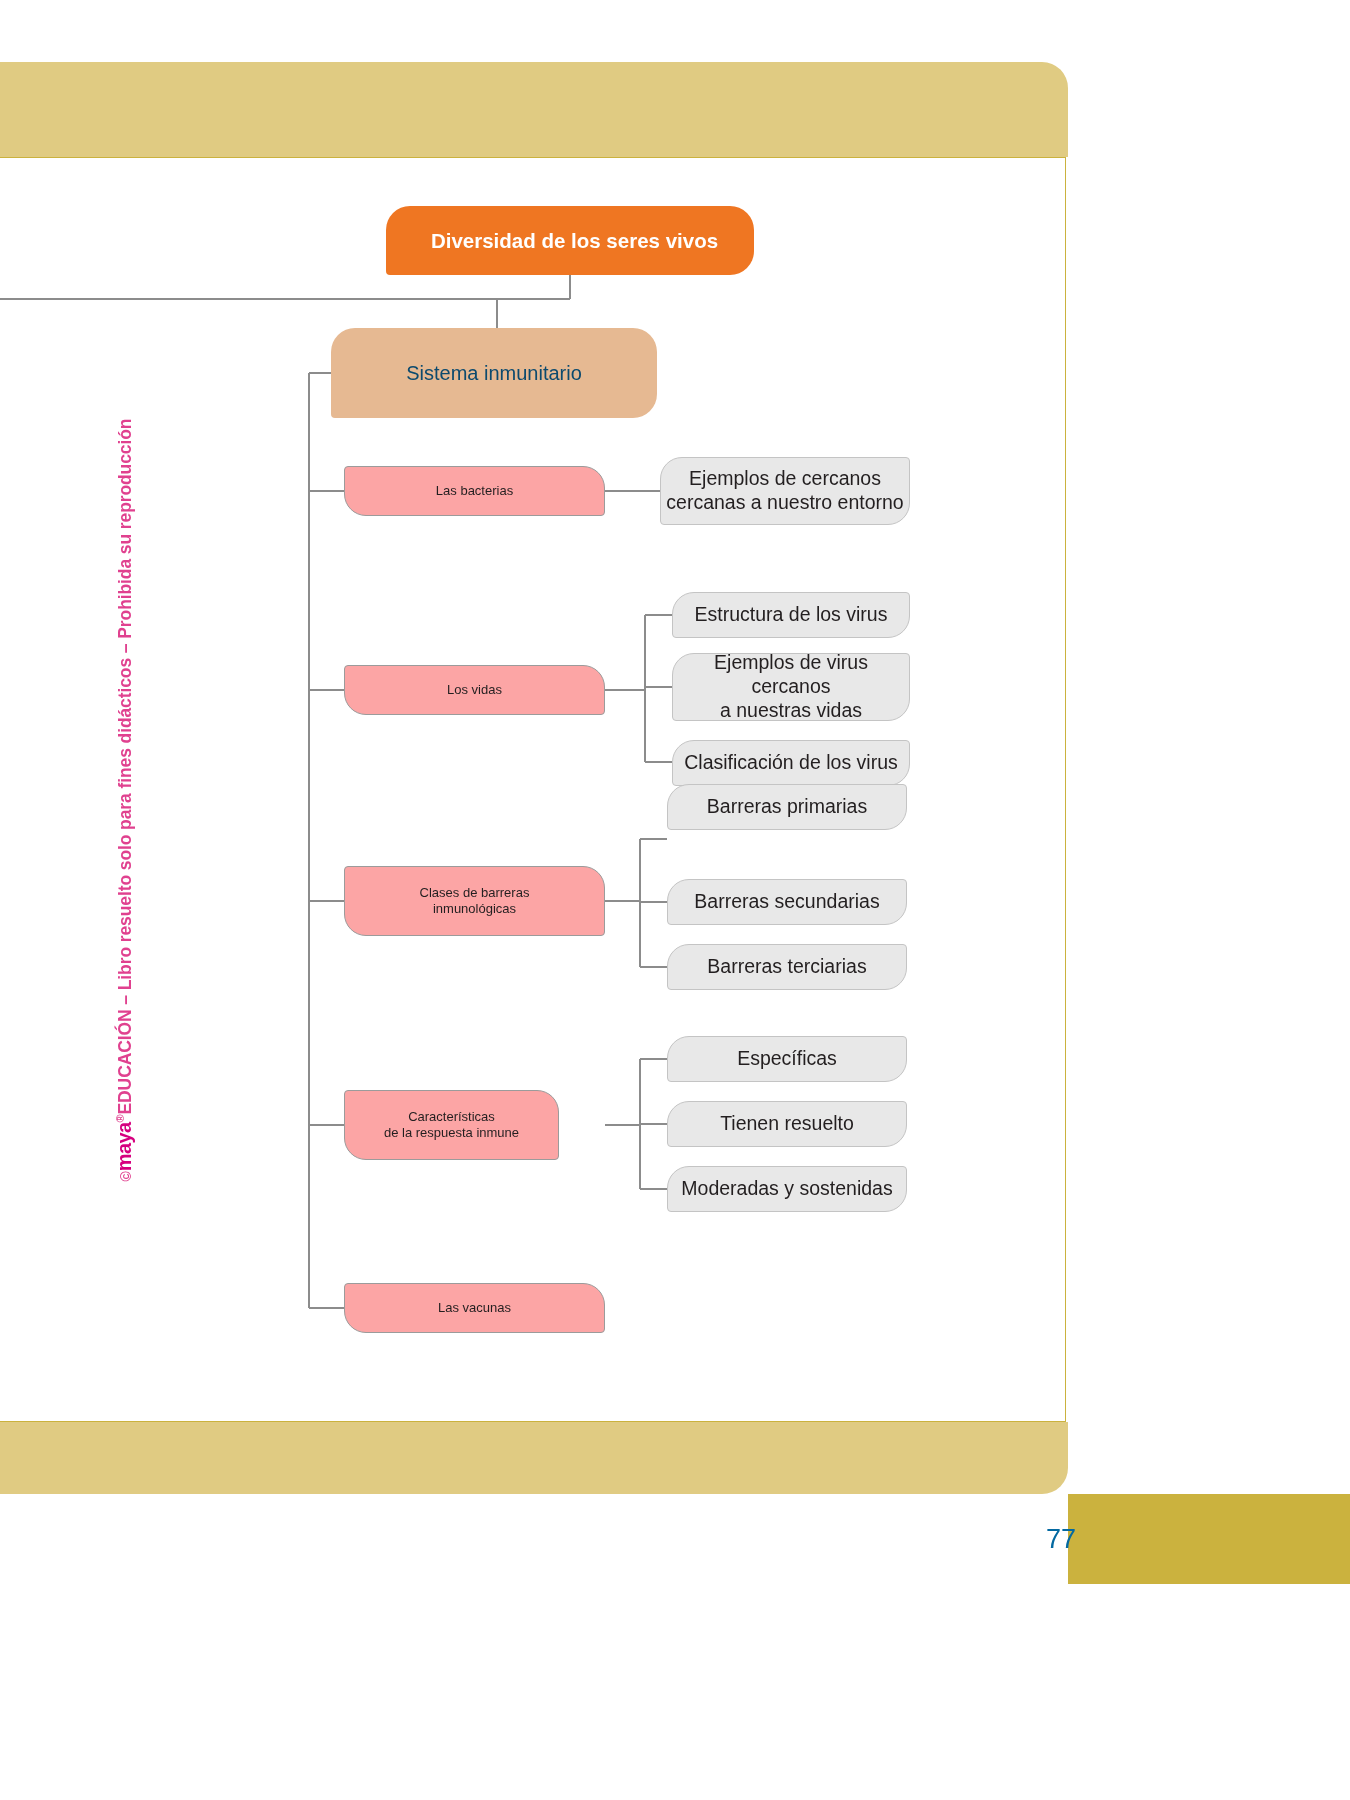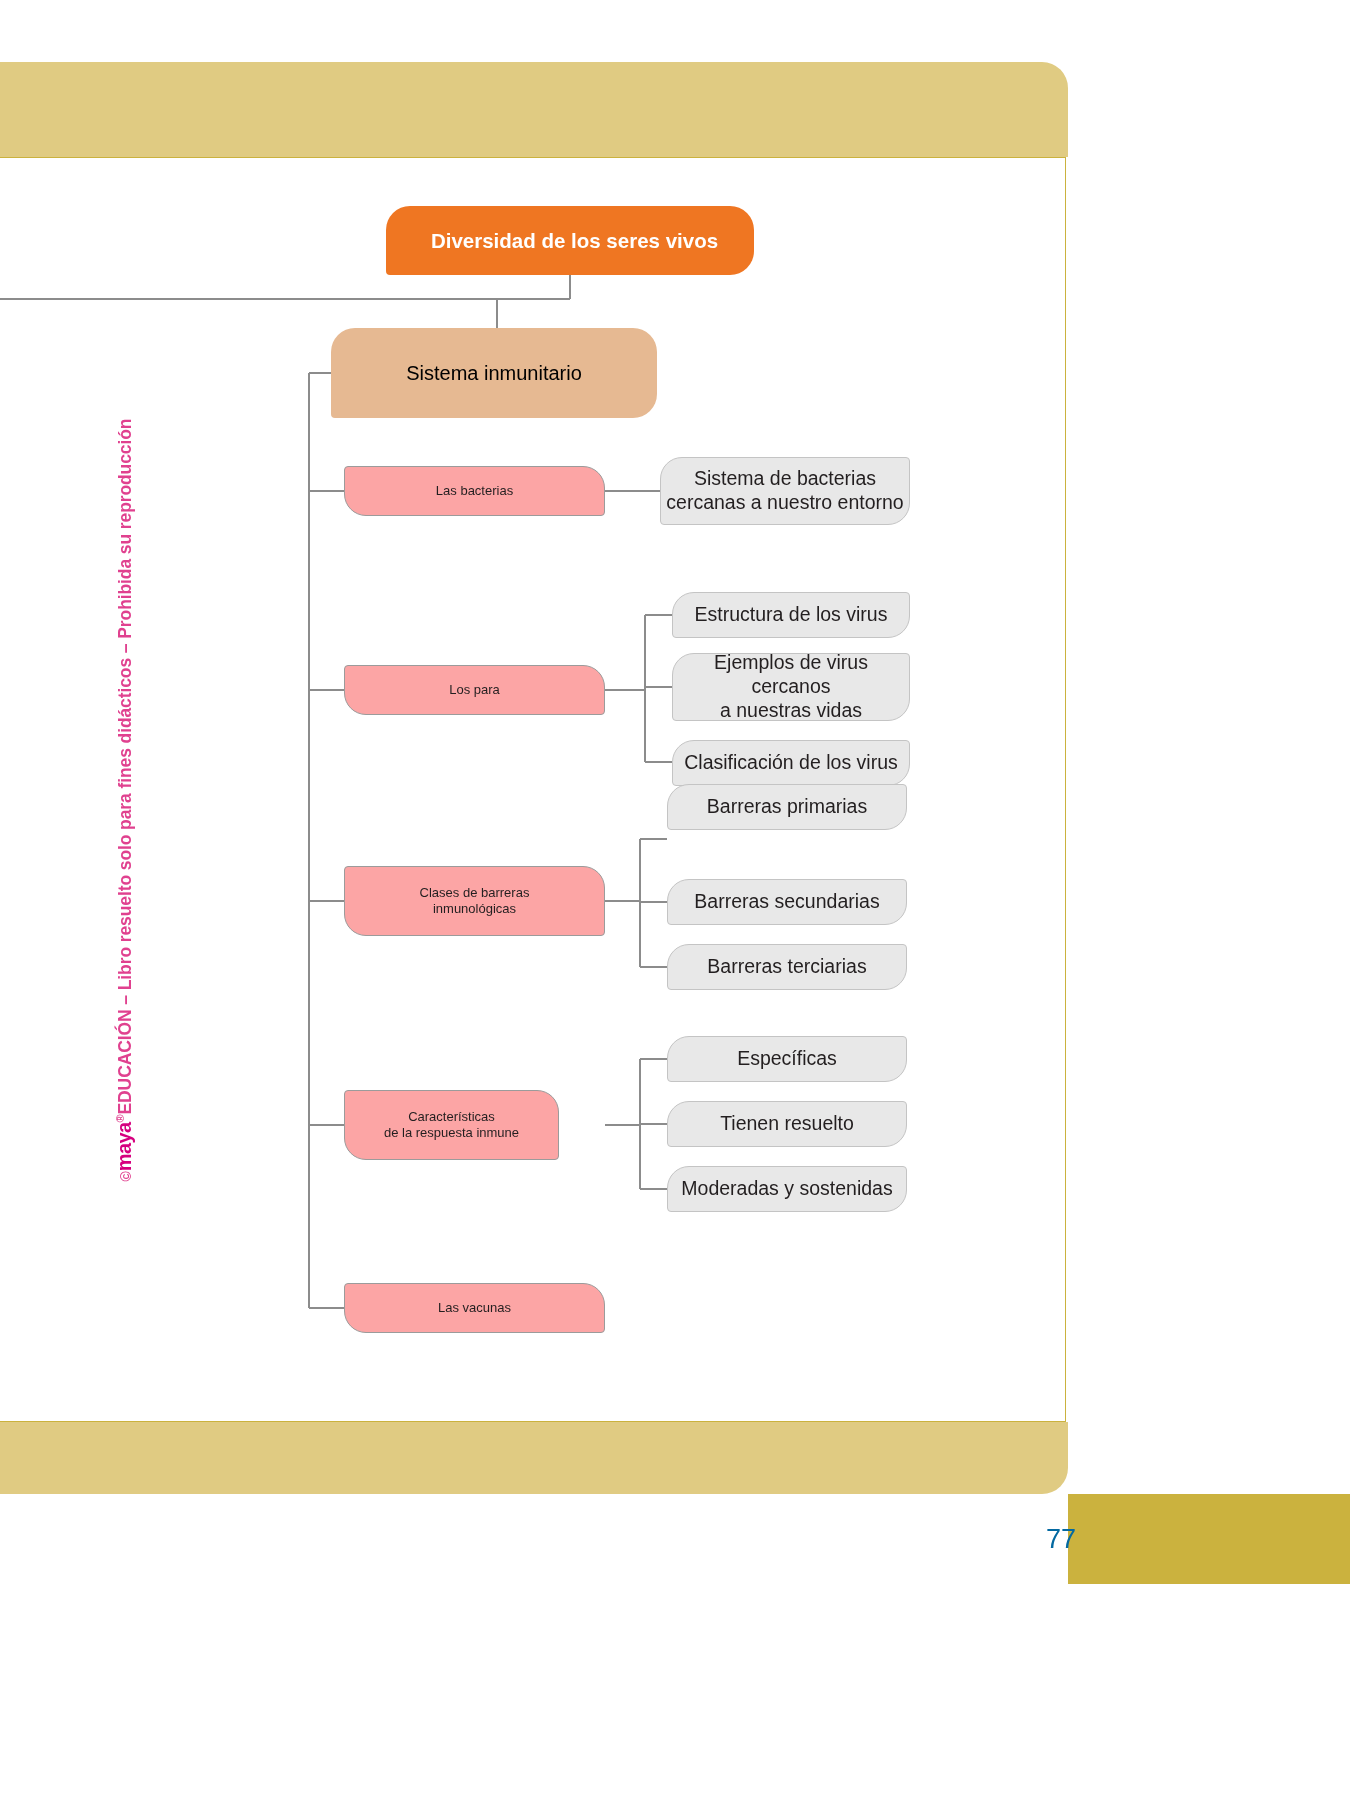--- a/index.html
+++ b/index.html
@@ -94,21 +94,21 @@
     background:#ef7622;
     color:#ffffff;
     font-weight:700;
     font-size:20.5px;
     border-radius:24px 24px 24px 4px;
     padding-left:9px;
   }
 
   .node-sub{
     background:#e6b992;
-    color:#000000;
+    color:#0c4a6e;
     font-size:20px;
     border-radius:24px 24px 24px 4px;
   }
 
   .node-l2{
     background:#fca5a5;
     border:1.4px solid #9b9b9b;
     font-size:13px;
     border-radius:4px 22px 4px 22px;
   }
@@ -175,24 +175,24 @@
   </g>
 </svg>
 </div>
 
 <div class="node node-root" style="left:386px;top:206px;width:368px;height:69px;">Diversidad de los seres vivos</div>
 
 <div class="node node-sub" style="left:331px;top:328px;width:326px;height:90px;">Sistema inmunitario</div>
 
 <div class="node node-l2" style="left:344px;top:466px;width:261px;height:50px;">Las bacterias</div>
 
-<div class="node node-l3" style="left:660px;top:457px;width:250px;height:68px;white-space:pre-line;">Sistema de bacterias
+<div class="node node-l3" style="left:660px;top:457px;width:250px;height:68px;white-space:pre-line;">Ejemplos de cercanos
 cercanas a nuestro entorno</div>
 
-<div class="node node-l2" style="left:344px;top:665px;width:261px;height:50px;">Los para</div>
+<div class="node node-l2" style="left:344px;top:665px;width:261px;height:50px;">Los vidas</div>
 
 <div class="node node-l3" style="left:672px;top:592px;width:238px;height:46px;">Estructura de los virus</div>
 
 <div class="node node-l3" style="left:672px;top:653px;width:238px;height:68px;white-space:pre-line;">Ejemplos de virus cercanos
 a nuestras vidas</div>
 
 <div class="node node-l3" style="left:672px;top:740px;width:238px;height:46px;">Clasificación de los virus</div>
 
 <div class="node node-l2" style="left:344px;top:866px;width:261px;height:70px;white-space:pre-line;">Clases de barreras
 inmunológicas</div>

